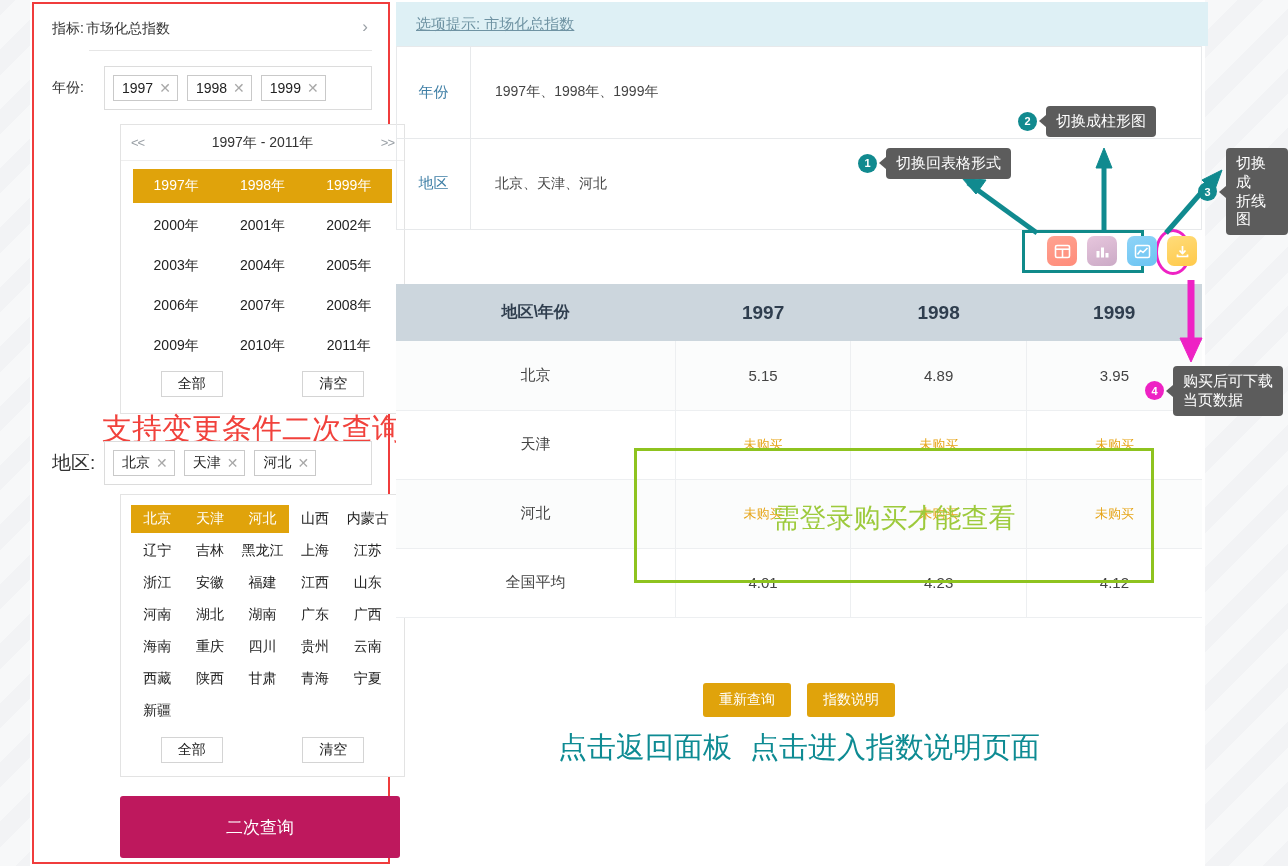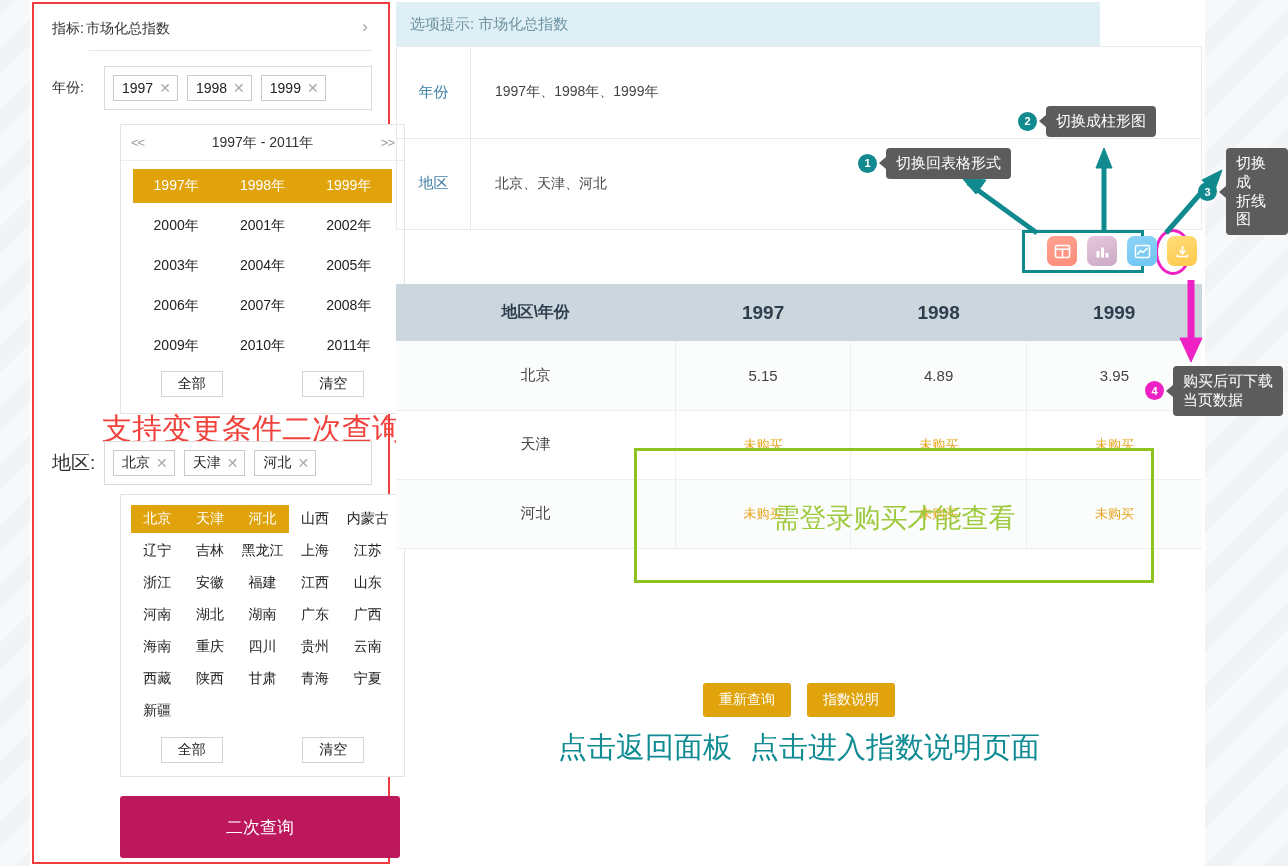--- a/index.html
+++ b/index.html
@@ -128,23 +128,23 @@
   .ann-red {
     position: absolute; left: 68px; top: 405px;
     font-size: 30px; color: #f1423c; white-space: nowrap;
     font-family: "Liberation Sans", "DejaVu Sans", sans-serif;
   }
 
   
   .right-wrap { position: absolute; left: 396px; top: 0; width: 806px; height: 866px; }
 
   .hint-bar {
-    position: absolute; left: 0; top: 2px; width: 704px; height: 44px;
+    position: absolute; left: 0; top: 2px; width: 812px; height: 44px;
     background: #def0f5; color: #6f93a3; font-size: 15px;
-    display: flex; align-items: center; padding-left: 14px;
+    display: flex; align-items: center; padding-left: 20px; text-decoration: underline;
   }
 
   .cond-table {
     position: absolute; left: 0; top: 46px; width: 806px; height: 184px;
     border-collapse: collapse;
   }
   .cond-table td {
     border: 1px solid #e7e9eb; font-size: 14px; color: #444;
     vertical-align: middle;
   }
@@ -444,20 +444,26 @@
             <td class="locked">未购买</td>
             <td class="locked">未购买</td>
             <td class="locked">未购买</td>
           </tr>
           <tr>
             <td>河北</td>
             <td class="locked">未购买</td>
             <td class="locked">未购买</td>
             <td class="locked">未购买</td>
           </tr>
+          <tr>
+            <td>全国平均</td>
+            <td>4.01</td>
+            <td>4.23</td>
+            <td>4.12</td>
+          </tr>
         </tbody>
     </table>
 
     <div class="green-box"></div>
     <div class="ann-green">需登录购买才能查看</div>
 
     <div class="bottom-btns" id="bottom-btns">
         <button class="btn-gold">重新查询</button>
         <button class="btn-gold">指数说明</button>
       </div>

